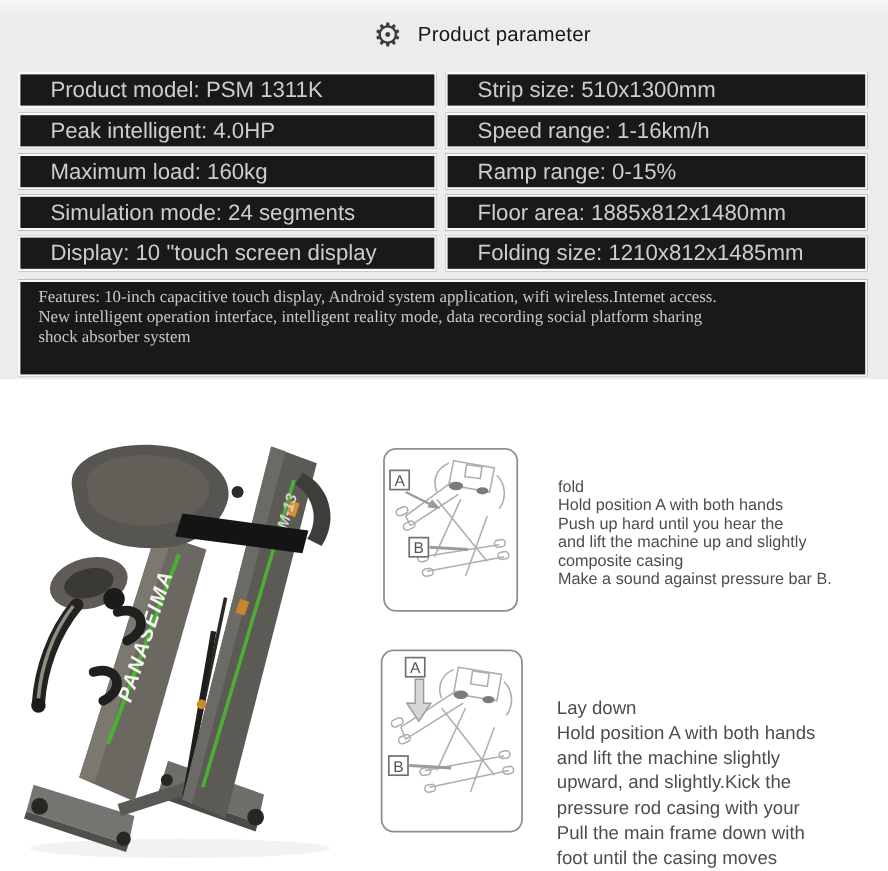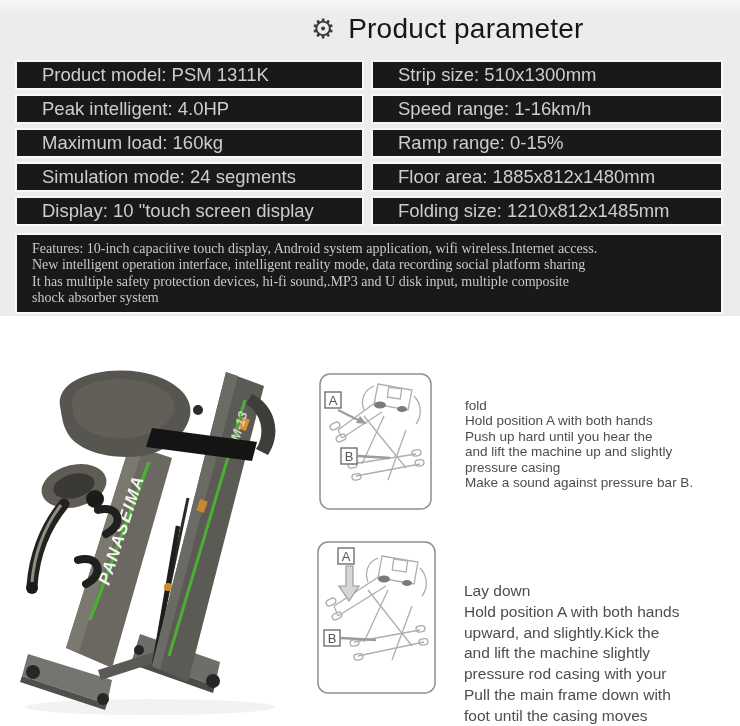--- a/index.html
+++ b/index.html
@@ -9,21 +9,21 @@
   }
   .top-section{
     position:absolute;top:0;left:0;width:740px;height:316px;
     background:linear-gradient(180deg,#f7f7f6 0,#ececeb 16px,#ececeb 100%);
   }
   .header{
     position:absolute;top:12px;left:311px;height:34px;
     display:flex;align-items:center;gap:13px;
   }
   .gear{font-size:27px;color:#3c3c3c;line-height:1;}
-  .title{font-size:28px;color:#161616;letter-spacing:.2px;}
+  .title{font-size:17px;color:#161616;letter-spacing:.2px;}
   .spec-grid{
     position:absolute;top:60px;left:15px;width:708px;
     display:grid;grid-template-columns:349px 352px;column-gap:7px;row-gap:4px;
   }
   .spec-cell{
     height:30px;box-sizing:border-box;background:#191919;
     border:2px solid #f8f8f7;display:flex;align-items:center;
     padding-left:25px;font-size:18.5px;color:#cdcdcd;white-space:nowrap;overflow:hidden;
   }
   .features{
@@ -68,21 +68,20 @@
       <div class="spec-cell">Ramp range: 0-15%</div>
       <div class="spec-cell">Simulation mode: 24 segments</div>
       <div class="spec-cell">Floor area: 1885x812x1480mm</div>
       <div class="spec-cell">Display: 10 "touch screen display</div>
       <div class="spec-cell">Folding size: 1210x812x1485mm</div>
     </div>
 
     <div class="features">
       <div>Features: 10-inch capacitive touch display, Android system application, wifi wireless.Internet access.</div>
       <div>New intelligent operation interface, intelligent reality mode, data recording social platform sharing</div>
-      <div>It has multiple safety protection devices, hi-fi sound,.MP3 and U disk input, multiple composite</div>
       <div>shock absorber system</div>
     </div>
   </div>
 
   <svg class="photo" width="305" height="366" viewBox="0 0 305 366">
     <ellipse cx="148" cy="349" rx="125" ry="8" fill="rgba(0,0,0,0.05)"></ellipse>
 
     <g>
       <path d="M138,276 L218,304 L213,328 L131,299 Z" fill="#6e6d68"></path>
       <path d="M131,299 L213,328 L211,335 L129,306 Z" fill="#4c4b47"></path>
@@ -213,28 +212,28 @@
       <text class="lbl-txt" x="16" y="103" text-anchor="middle">B</text>
       <line x1="25" y1="98" x2="60" y2="100" stroke="#9b9b9b" stroke-width="2.5"></line>
     </g>
   </svg>
 
   <div class="fold-text">
     <div>fold</div>
     <div>Hold position A with both hands</div>
     <div>Push up hard until you hear the</div>
     <div>and lift the machine up and slightly</div>
-    <div>pressure casing</div>
+    <div>composite casing</div>
     <div>Make a sound against pressure bar B.</div>
   </div>
 
   <div class="laydown-text">
     <div>Lay down</div>
     <div>Hold position A with both hands</div>
+    <div>and lift the machine slightly</div>
     <div>upward, and slightly.Kick the</div>
-    <div>and lift the machine slightly</div>
     <div>pressure rod casing with your</div>
     <div>Pull the main frame down with</div>
     <div>foot until the casing moves</div>
     <div>your area so that it lands slowly,</div>
   </div>
 
 </div>
 
 </body></html>

